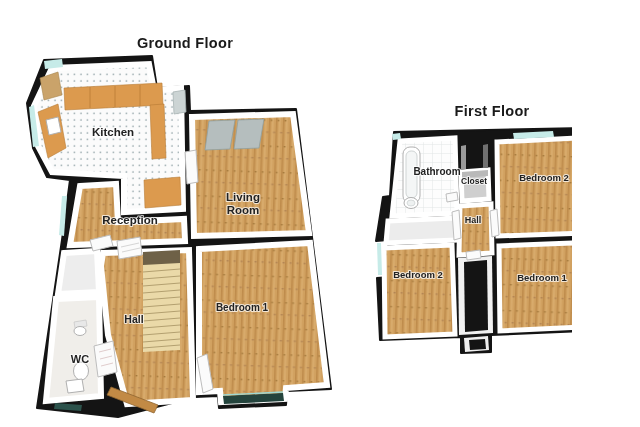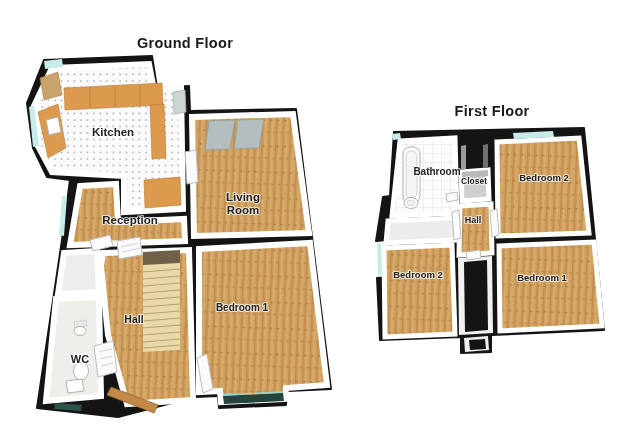--- a/index.html
+++ b/index.html
@@ -1,16 +1,16 @@
 <!DOCTYPE html>
 <html><head>
 <meta charset="utf-8">
 <style>
   html,body{margin:0;padding:0;background:#ffffff;}
-  .canvas{position:relative;width:640px;height:427px;background:#ffffff;overflow:hidden;
+  .canvas{position:relative;width:572px;height:427px;background:#ffffff;overflow:hidden;
           font-family:"Liberation Sans", sans-serif;}
   svg{display:block;}
   text{font-family:"Liberation Sans", sans-serif;}
   .title{font-size:14.5px;font-weight:bold;fill:#1a1a1a;text-anchor:middle;letter-spacing:.3px;}
   .lbl{font-weight:bold;fill:#222;text-anchor:middle;paint-order:stroke;stroke:rgba(255,255,255,.72);
        stroke-width:2.2px;stroke-linejoin:round;}
   .room{stroke:#ffffff;stroke-linejoin:miter;}
   .roomG{stroke-width:6px;}
   .roomF{stroke-width:5px;}
   .fix{fill:#ffffff;stroke:#b0b0b0;stroke-width:1px;}

